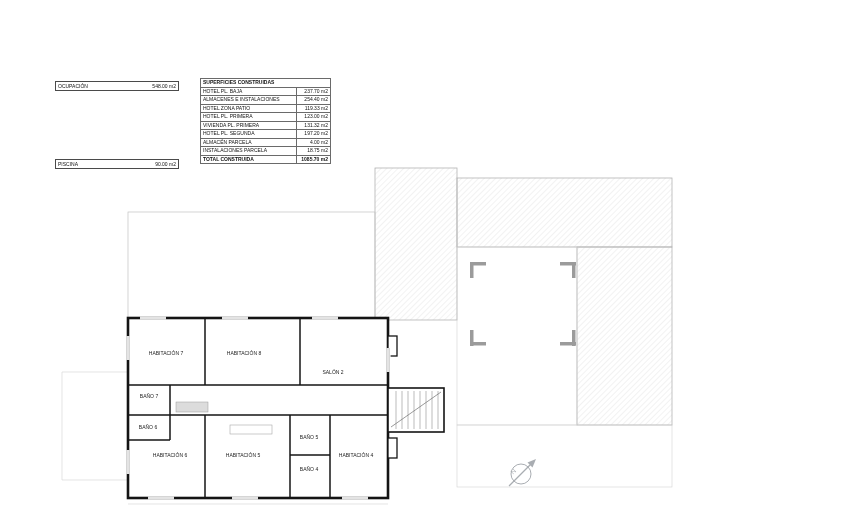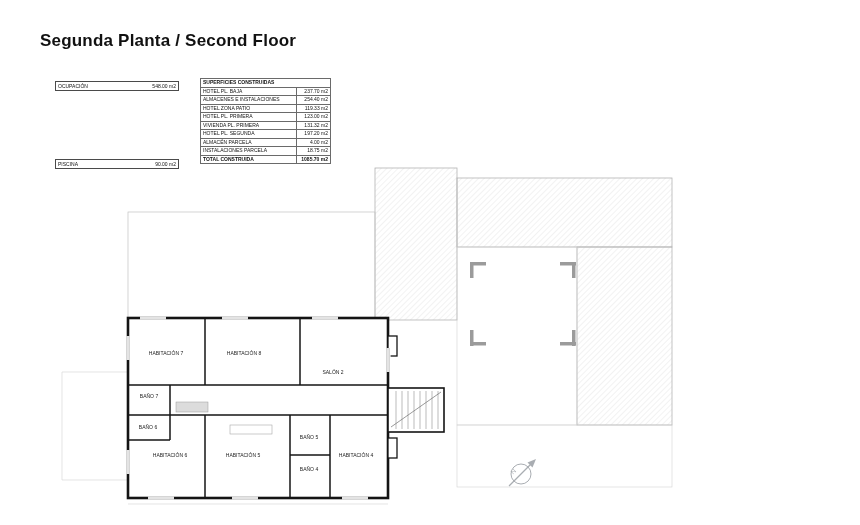--- a/index.html
+++ b/index.html
@@ -158,21 +158,20 @@
     </g>
 
     <g>
       <circle cx="521" cy="474" r="10" fill="none" stroke="#a9adb2" stroke-width="1"></circle>
       <line x1="509" y1="486" x2="533" y2="462" stroke="#a9adb2" stroke-width="1.2"></line>
       <polygon points="536,459 527.5,462.5 532.5,467.5" fill="#a9adb2"></polygon>
       <text x="515" y="473" font-size="6.5" fill="#a9adb2" text-anchor="middle" transform="rotate(-45 515 473)">N</text>
     </g>
   </svg>
 
-  <h1 class="title">Segunda Planta / Second Floor</h1>
 
   <div class="mini-table" id="ocupacion">
     <span>OCUPACIÓN</span>
     <span>548.00 m2</span>
   </div>
 
   <div class="mini-table" id="piscina">
     <span>PISCINA</span>
     <span>90.00 m2</span>
   </div>

